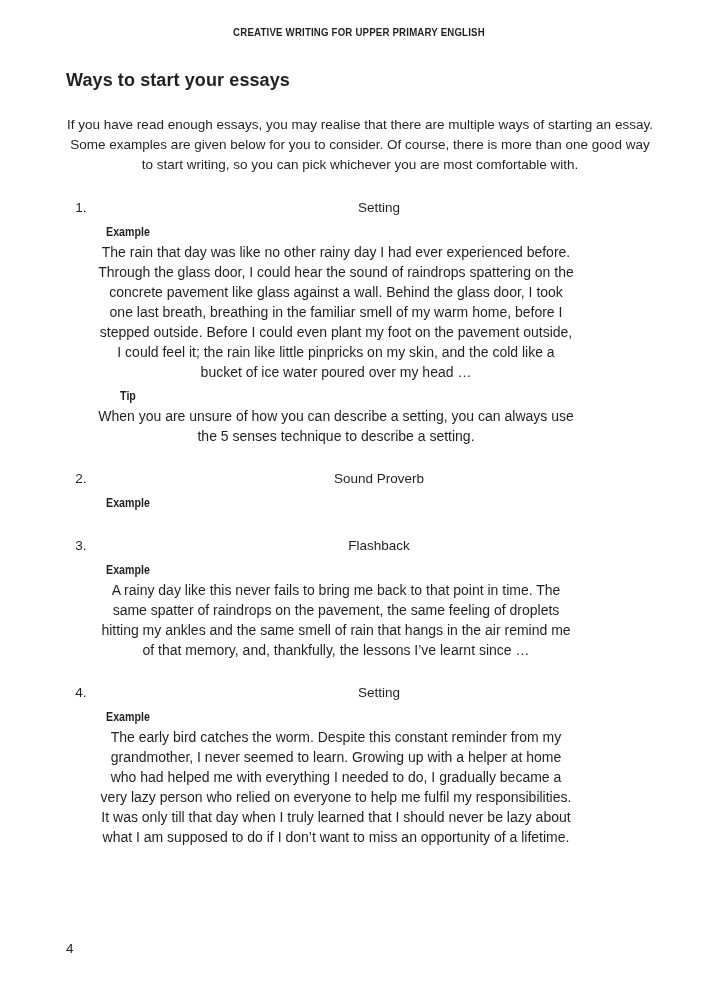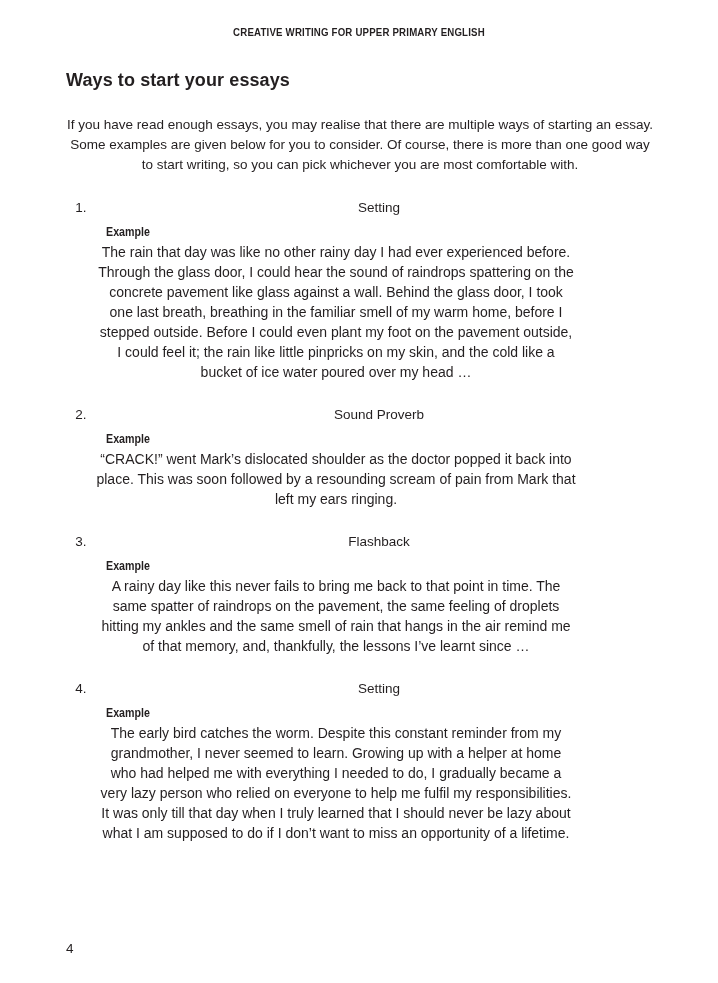--- a/index.html
+++ b/index.html
@@ -104,30 +104,33 @@
 
   <div class="section">
     <div class="section-head">
       <span class="section-num">1.</span>
       <span class="section-title">Setting</span>
     </div>
     <div class="block">
       <span class="block-label">Example</span>
       <p class="block-text">The rain that day was like no other rainy day I had ever experienced before. Through the glass door, I could hear the sound of raindrops spattering on the concrete pavement like glass against a wall. Behind the glass door, I took one last breath, breathing in the familiar smell of my warm home, before I stepped outside. Before I could even plant my foot on the pavement outside, I could feel it; the rain like little pinpricks on my skin, and the cold like a bucket of ice water poured over my head …</p>
     </div>
+    <div class="block">
+      <span class="block-label">Tip</span>
+      <p class="block-text">When you are unsure of how you can describe a setting, you can always use the 5 senses technique to describe a setting.</p>
+    </div>
   </div>
 
   <div class="section">
     <div class="section-head">
       <span class="section-num">2.</span>
       <span class="section-title">Sound Proverb</span>
     </div>
     <div class="block">
       <span class="block-label">Example</span>
-      <p class="block-text">“CRACK!” went Mark’s dislocated shoulder as the doctor popped it back into place. This was soon followed by a resounding scream of pain from Mark that left my ears ringing.</p>
     </div>
   </div>
 
   <div class="section">
     <div class="section-head">
       <span class="section-num">3.</span>
       <span class="section-title">Flashback</span>
     </div>
     <div class="block">
       <span class="block-label">Example</span>

